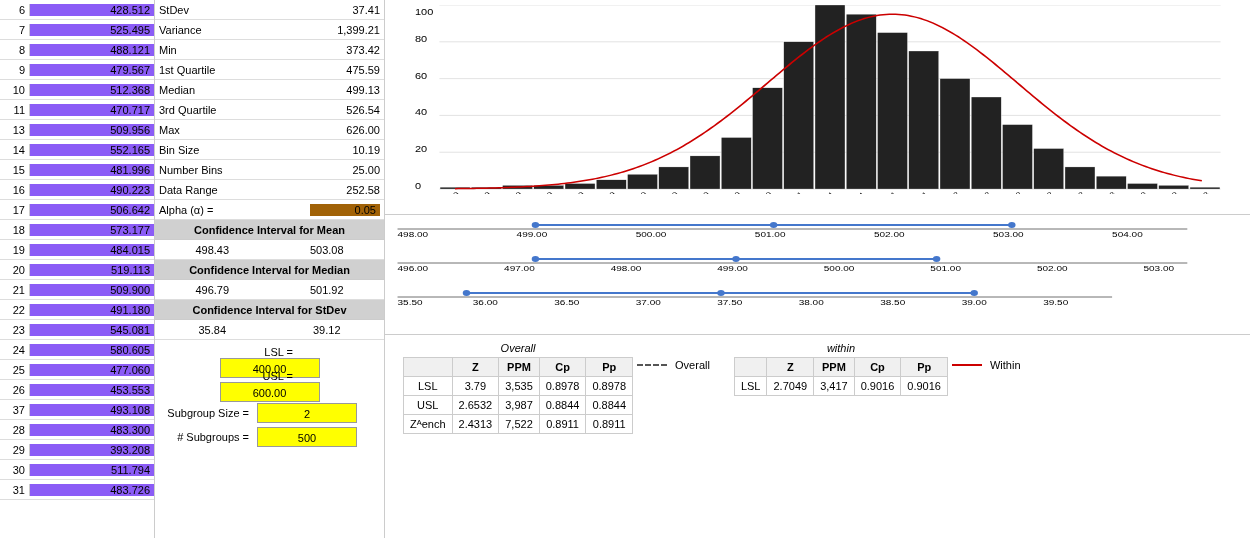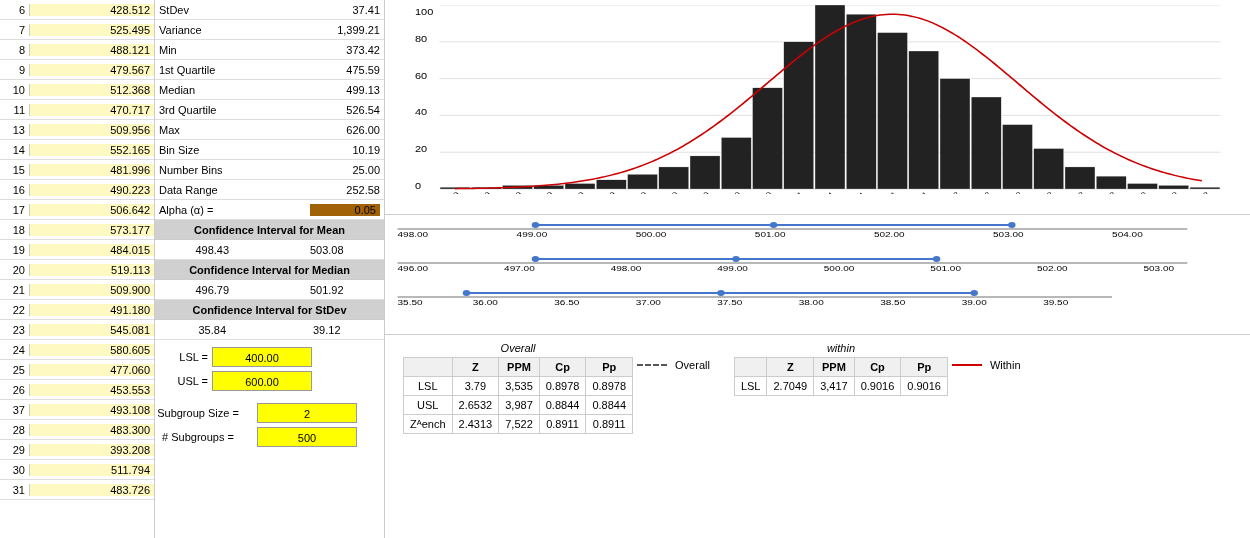--- a/index.html
+++ b/index.html
@@ -27,21 +27,21 @@
     }
     .row-num {
       width: 30px;
       text-align: right;
       padding-right: 4px;
       border-right: 1px solid #ccc;
       color: #000;
       flex-shrink: 0;
     }
     .row-val {
-      background: #fef9c3;
+      background: #8b5cf6;
       flex: 1;
       text-align: right;
       padding-right: 4px;
       color: #000;
     }
 
     
     .middle-panel {
       width: 230px;
       flex-shrink: 0;
@@ -92,20 +92,21 @@
 
     .lsl-usl-section {
       margin-top: 4px;
       padding: 2px;
     }
     .lsl-usl-row {
       display: flex;
       align-items: center;
       height: 22px;
       margin-bottom: 2px;
+      flex-direction: column;
     }
     .lsl-usl-label {
       text-align: right;
       width: 55px;
       padding-right: 4px;
     }
     .lsl-usl-input {
       background: #ffff00;
       width: 100px;
       text-align: center;
@@ -118,23 +119,23 @@
       margin-top: 4px;
       padding: 2px;
     }
     .subgroup-row {
       display: flex;
       align-items: center;
       height: 22px;
       margin-bottom: 2px;
     }
     .subgroup-label {
-      text-align: center;
+      text-align: right;
       width: 100px;
-      padding-right: 18px;
+      padding-right: 8px;
     }
     .subgroup-input {
       background: #ffff00;
       width: 100px;
       text-align: center;
       border: 1px solid #999;
       height: 20px;
       line-height: 20px;
     }
 

